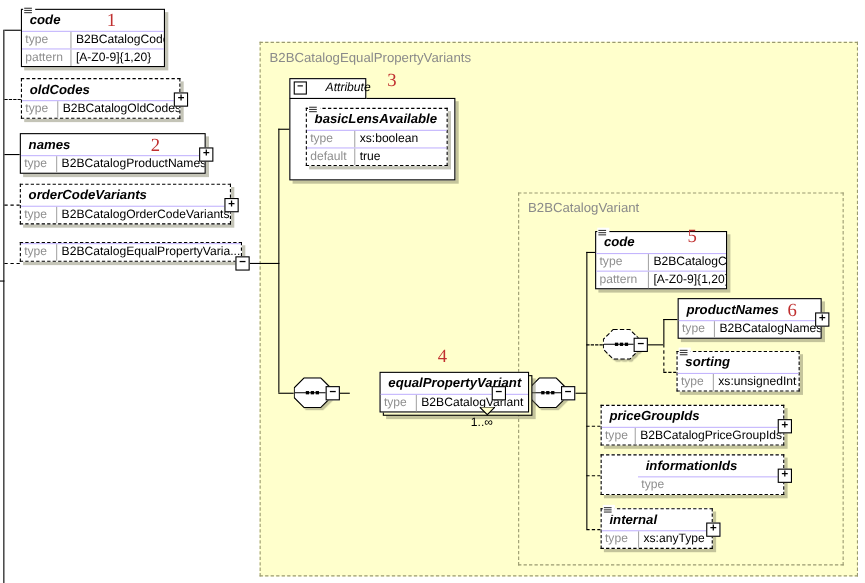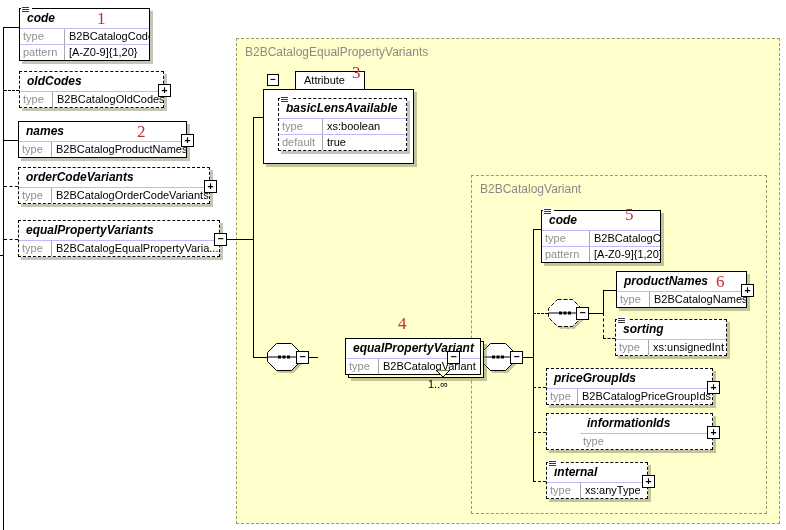--- a/index.html
+++ b/index.html
@@ -32,21 +32,21 @@
   .anno i{display:block;height:1px;background:#3a3a3a;margin:1px 0;width:7px;}
 
   
   .xpd{position:absolute;width:13px;height:13px;background:#fff;border:1px solid #000;
        box-sizing:border-box;font:bold 10px/10px "DejaVu Sans Mono",monospace;text-align:center;
        color:#000;z-index:5;cursor:pointer;}
   .xpd.small{width:12px;height:12px;font-size:9px;line-height:9px;}
 
   
   .attr-tab{position:absolute;background:#fff;border:1px solid #000;box-sizing:border-box;
-            font-size:11px;line-height:17px;padding-left:8px;z-index:4;margin-left:32px;}
+            font-style:italic;font-size:11px;line-height:17px;padding-left:32px;z-index:4;}
   .attr-body{position:absolute;background:#fff;border:1px solid #000;z-index:3;
              box-shadow:3px 3px 0 rgba(125,125,95,.45);}
 
   .oct{position:absolute;z-index:3;filter:drop-shadow(2px 2px 0 rgba(125,125,95,.45));}
   .chev{position:absolute;z-index:4;}
 
   .mk{position:absolute;font-family:"Liberation Serif","DejaVu Serif",serif;font-size:17px;
       color:#c03030;z-index:6;}
   .occ{position:absolute;font-size:11px;color:#000;z-index:4;}
 </style>
@@ -123,21 +123,20 @@
 
   <div class="ebox dashed" style="left:18px;top:167px;width:192px;--c1:29px;">
     <div class="ehead">orderCodeVariants</div>
     <div class="erow">
       <span class="pname">type</span>
       <span class="pval">B2BCatalogOrderCodeVariants</span>
     </div>
   </div>
 
   <div class="ebox dashed" style="left:18px;top:220px;width:202px;--c1:29px;">
-    <div class="ehead">equalPropertyVariants</div>
     <div class="erow">
       <span class="pname">type</span>
       <span class="pval">B2BCatalogEqualPropertyVaria...</span>
     </div>
   </div>
 
   <div class="attr-body" style="left:263px;top:89px;width:149px;height:73px;"></div>
   <div class="attr-tab" style="left:263px;top:71px;width:70px;height:19px;">
     <span>Attribute</span>
   </div>

